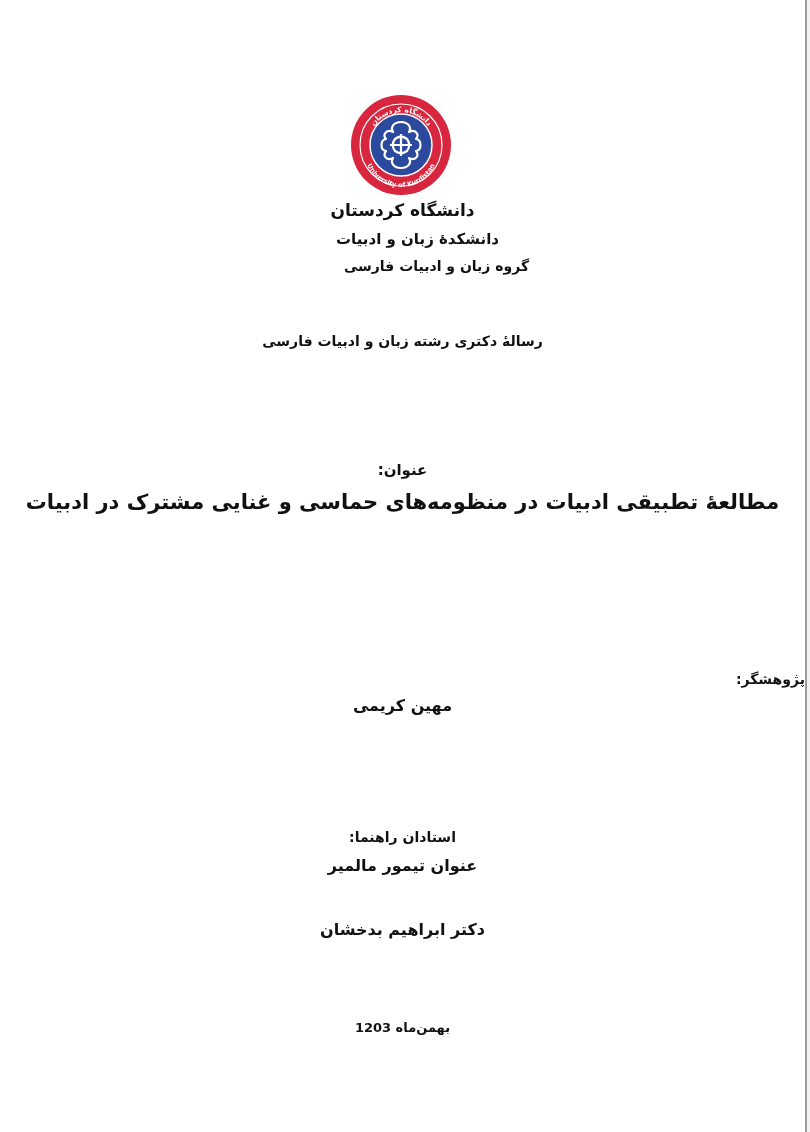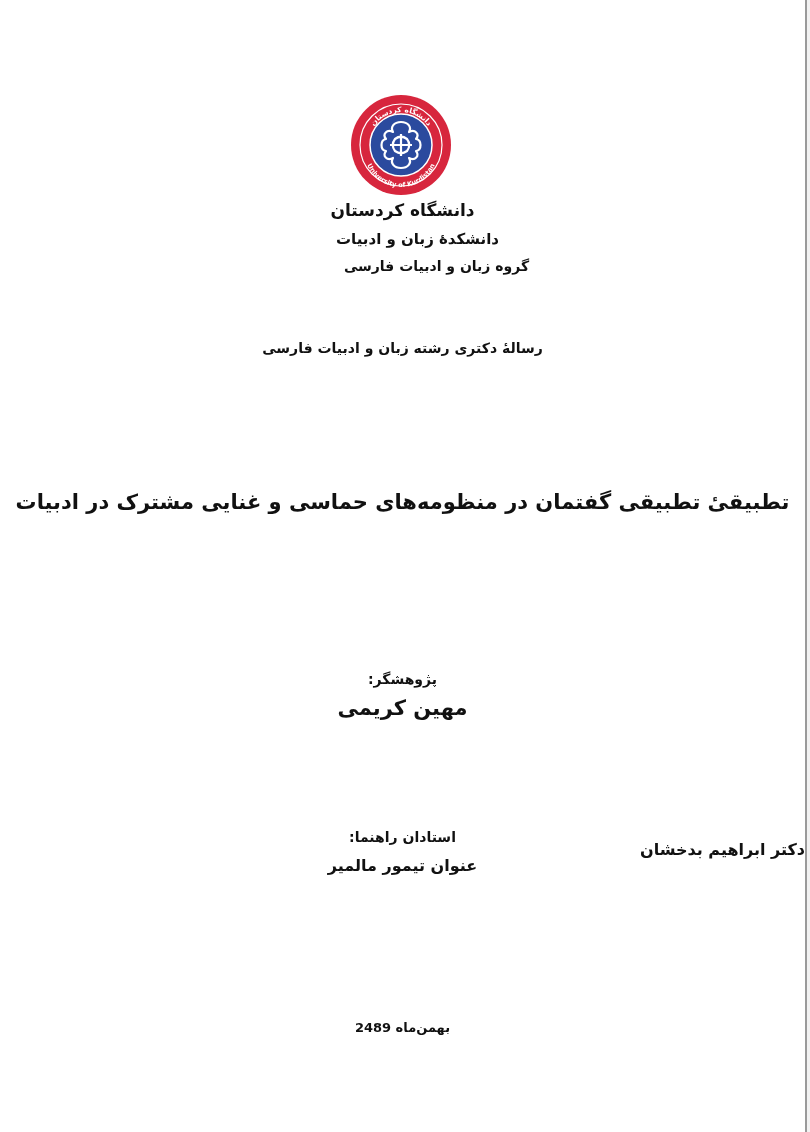--- a/index.html
+++ b/index.html
@@ -50,29 +50,29 @@
     .logo {
       position: absolute;
       left: 350px;
       top: 94px;
       width: 102px;
       height: 102px;
     }
     .t-uni { top: 200px; font-size: 17px; }
     .t-fac { top: 230px; font-size: 15px; margin-left: 15px; }
     .t-dept { top: 258px; font-size: 14px; margin-left: 34px; }
-    .t-degree { top: 340px; font-size: 14px; }
+    .t-degree { top: 333px; font-size: 14px; }
     .t-title-label { top: 461px; font-size: 15px; }
     .t-title1 { top: 490px; font-size: 21px; }
     .t-title2 { top: 530px; font-size: 21px; }
-    .t-researcher-label { top: 671px; font-size: 14px; }
-    .t-researcher { top: 696px; font-size: 21px; }
+    .t-researcher-label { top: 671px; font-size: 14px; text-align: right; }
+    .t-researcher { top: 696px; font-size: 16px; }
     .t-advisors-label { top: 829px; font-size: 14px; }
     .t-advisor1 { top: 856px; font-size: 16px; }
-    .t-advisor2 { top: 840px; font-size: 16px; text-align: right; }
+    .t-advisor2 { top: 920px; font-size: 16px; }
     .t-date { top: 1020px; font-size: 13px; }
   </style>
 </head>
 <body>
 
 <div class="page">
 
   <svg class="logo" viewBox="0 0 102 102">
     <defs>
       <path id="arcTop" d="M 18 51 A 33 33 0 0 1 84 51"></path>
@@ -93,26 +93,27 @@
       <textPath href="#arcBottom" startOffset="50%" text-anchor="middle">University of Kurdistan</textPath>
     </text>
   </svg>
 
   <div class="line t-uni">دانشگاه کردستان</div>
   <div class="line t-fac">دانشکدهٔ زبان و ادبیات</div>
   <div class="line t-dept">گروه زبان و ادبیات فارسی</div>
 
   <div class="line t-degree">رسالهٔ دکتری رشته زبان و ادبیات فارسی</div>
 
-  <div class="line t-title1">تطبیقیٔ تطبیقی گفتمان در منظومه‌های حماسی و غنایی مشترک در ادبیات</div>
+  <div class="line t-title-label">عنوان:</div>
+  <div class="line t-title1">مطالعهٔ تطبیقی ادبیات در منظومه‌های حماسی و غنایی مشترک در ادبیات</div>
 
   <div class="line t-researcher-label">پژوهشگر:</div>
   <div class="line t-researcher">مهین کریمی</div>
 
   <div class="line t-advisors-label">استادان راهنما:</div>
   <div class="line t-advisor1">عنوان تیمور مالمیر</div>
   <div class="line t-advisor2">دکتر ابراهیم بدخشان</div>
 
-  <div class="line t-date">بهمن‌ماه 2489</div>
+  <div class="line t-date">بهمن‌ماه 1203</div>
 </div>
 
 <div class="edge-line"></div>
 <div class="edge-shadow"></div>
 
 </body></html>

